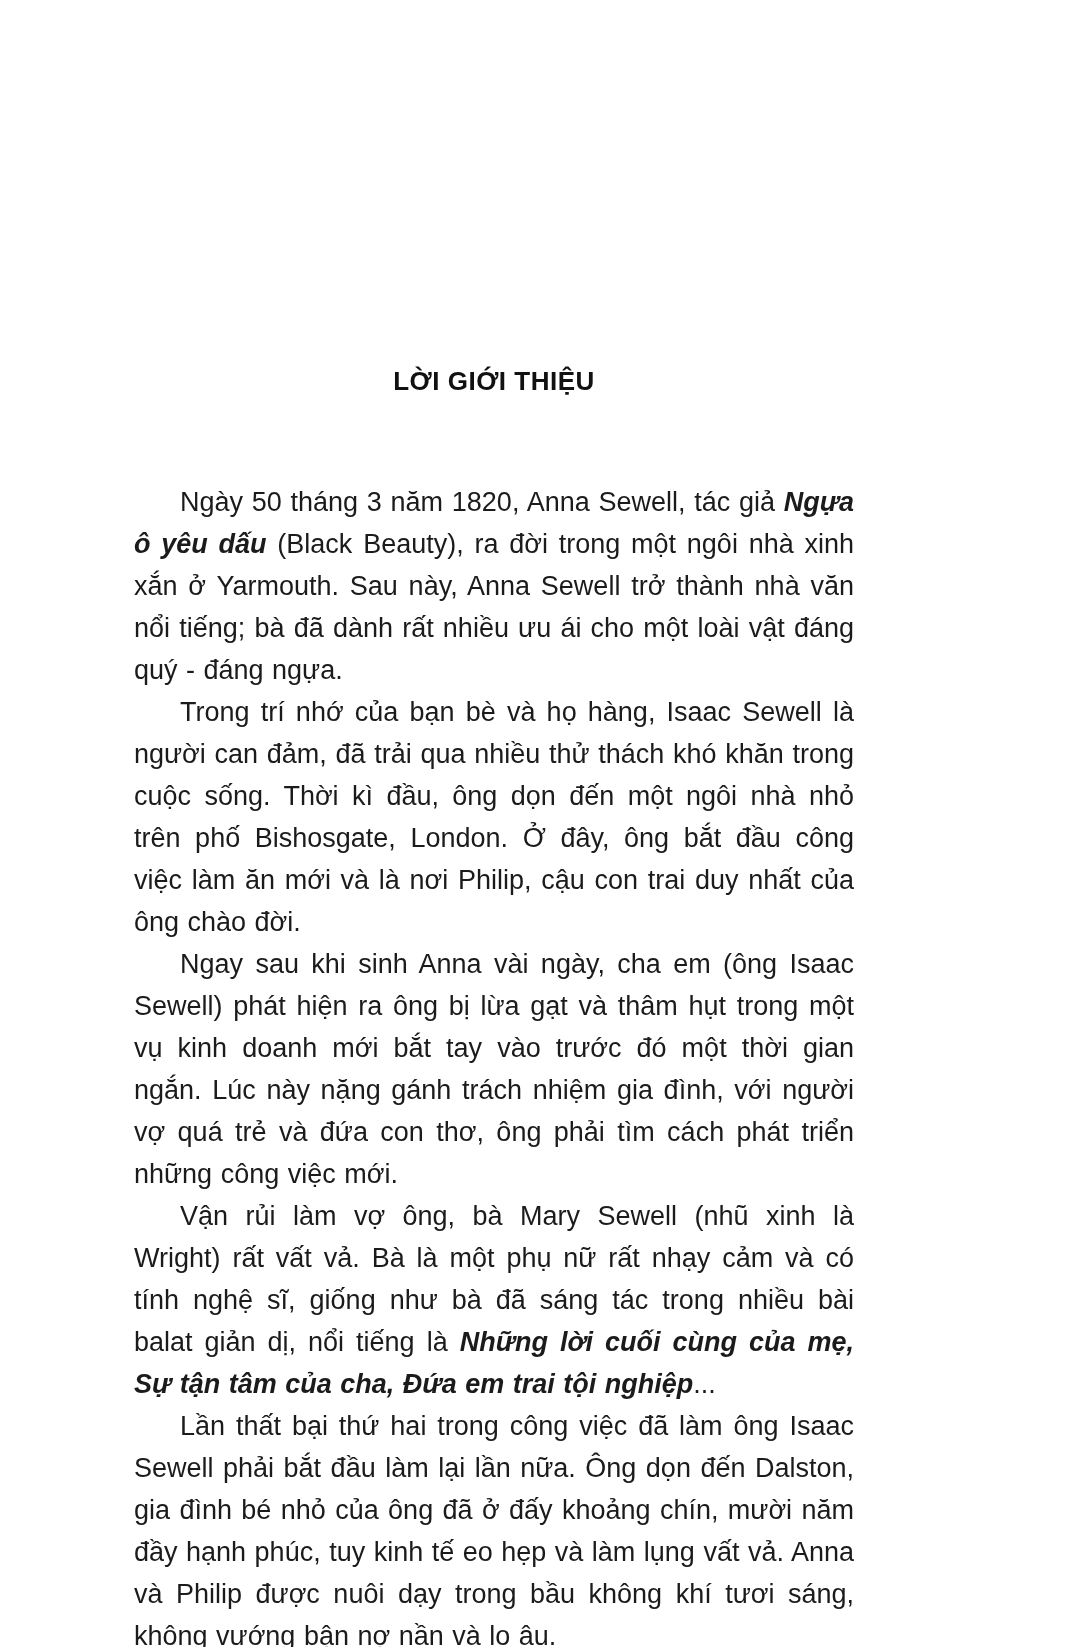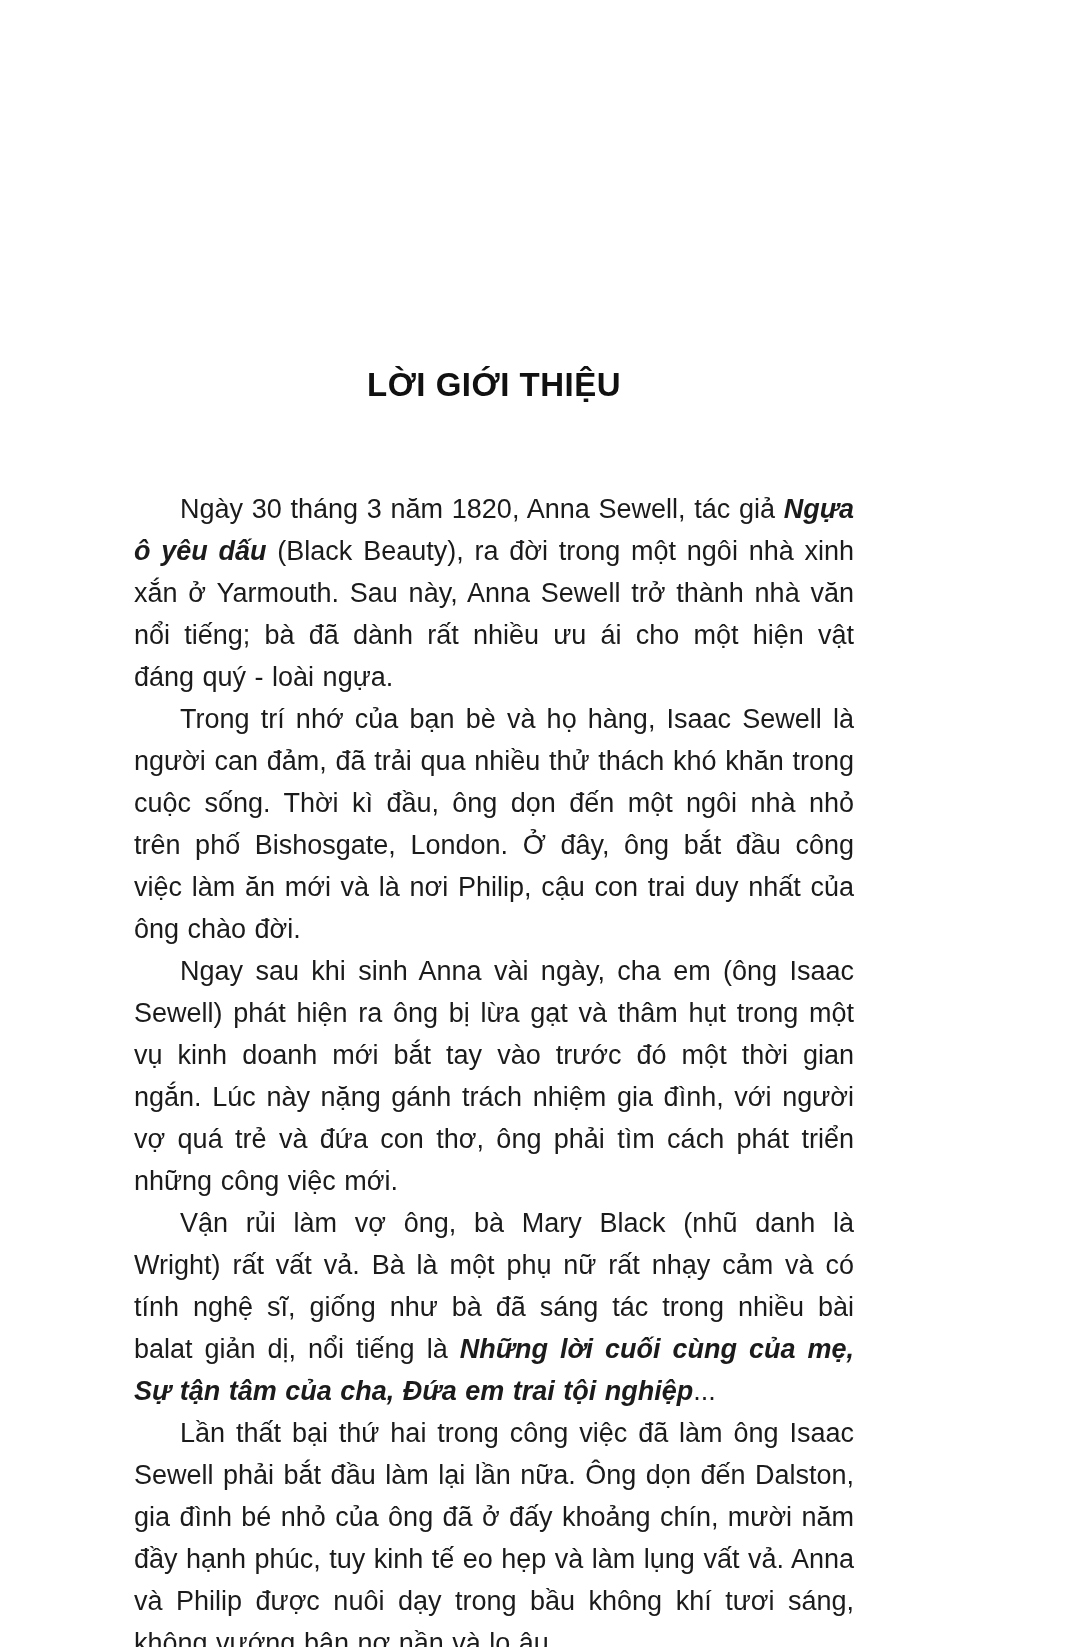--- a/index.html
+++ b/index.html
@@ -16,21 +16,21 @@
   }
   .page {
     box-sizing: border-box;
     width: 1080px;
     height: 1647px;
     padding: 366px 226px 0 134px;
     background: #ffffff;
     overflow: hidden;
   }
   .title {
-    font-size: 33px;
+    font-size: 26px;
     font-weight: bold;
     text-align: center;
     letter-spacing: 0.5px;
     margin: 0 0 84px 0;
     color: #111111;
   }
   .body-text {
     display: block;
   }
   .para {
@@ -49,19 +49,19 @@
     font-weight: bold;
     font-style: italic;
   }
 </style>
 </head>
 <body>
 
 <div class="page">
   <h1 class="title">LỜI GIỚI THIỆU</h1>
   <div class="body-text">
-      <p class="para"><span class="run-normal">Ngày 30 tháng 3 năm 1820, Anna Sewell, tác giả </span><span class="run-bold-italic">Ngựa ô yêu dấu</span><span class="run-normal"> (Black Beauty), ra đời trong một ngôi nhà xinh xắn ở Yarmouth. Sau này, Anna Sewell trở thành nhà văn nổi tiếng; bà đã dành rất nhiều ưu ái cho một hiện vật đáng quý - loài ngựa.</span></p>
+      <p class="para"><span class="run-normal">Ngày 50 tháng 3 năm 1820, Anna Sewell, tác giả </span><span class="run-bold-italic">Ngựa ô yêu dấu</span><span class="run-normal"> (Black Beauty), ra đời trong một ngôi nhà xinh xắn ở Yarmouth. Sau này, Anna Sewell trở thành nhà văn nổi tiếng; bà đã dành rất nhiều ưu ái cho một loài vật đáng quý - đáng ngựa.</span></p>
       <p class="para"><span class="run-normal">Trong trí nhớ của bạn bè và họ hàng, Isaac Sewell là người can đảm, đã trải qua nhiều thử thách khó khăn trong cuộc sống. Thời kì đầu, ông dọn đến một ngôi nhà nhỏ trên phố Bishosgate, London. Ở đây, ông bắt đầu công việc làm ăn mới và là nơi Philip, cậu con trai duy nhất của ông chào đời.</span></p>
       <p class="para"><span class="run-normal">Ngay sau khi sinh Anna vài ngày, cha em (ông Isaac Sewell) phát hiện ra ông bị lừa gạt và thâm hụt trong một vụ kinh doanh mới bắt tay vào trước đó một thời gian ngắn. Lúc này nặng gánh trách nhiệm gia đình, với người vợ quá trẻ và đứa con thơ, ông phải tìm cách phát triển những công việc mới.</span></p>
-      <p class="para"><span class="run-normal">Vận rủi làm vợ ông, bà Mary Black (nhũ danh là Wright) rất vất vả. Bà là một phụ nữ rất nhạy cảm và có tính nghệ sĩ, giống như bà đã sáng tác trong nhiều bài balat giản dị, nổi tiếng là </span><span class="run-bold-italic">Những lời cuối cùng của mẹ, Sự tận tâm của cha, Đứa em trai tội nghiệp</span><span class="run-normal">...</span></p>
+      <p class="para"><span class="run-normal">Vận rủi làm vợ ông, bà Mary Sewell (nhũ xinh là Wright) rất vất vả. Bà là một phụ nữ rất nhạy cảm và có tính nghệ sĩ, giống như bà đã sáng tác trong nhiều bài balat giản dị, nổi tiếng là </span><span class="run-bold-italic">Những lời cuối cùng của mẹ, Sự tận tâm của cha, Đứa em trai tội nghiệp</span><span class="run-normal">...</span></p>
       <p class="para"><span class="run-normal">Lần thất bại thứ hai trong công việc đã làm ông Isaac Sewell phải bắt đầu làm lại lần nữa. Ông dọn đến Dalston, gia đình bé nhỏ của ông đã ở đấy khoảng chín, mười năm đầy hạnh phúc, tuy kinh tế eo hẹp và làm lụng vất vả. Anna và Philip được nuôi dạy trong bầu không khí tươi sáng, không vướng bận nợ nần và lo âu.</span></p>
     </div>
 </div>
 
 </body></html>

